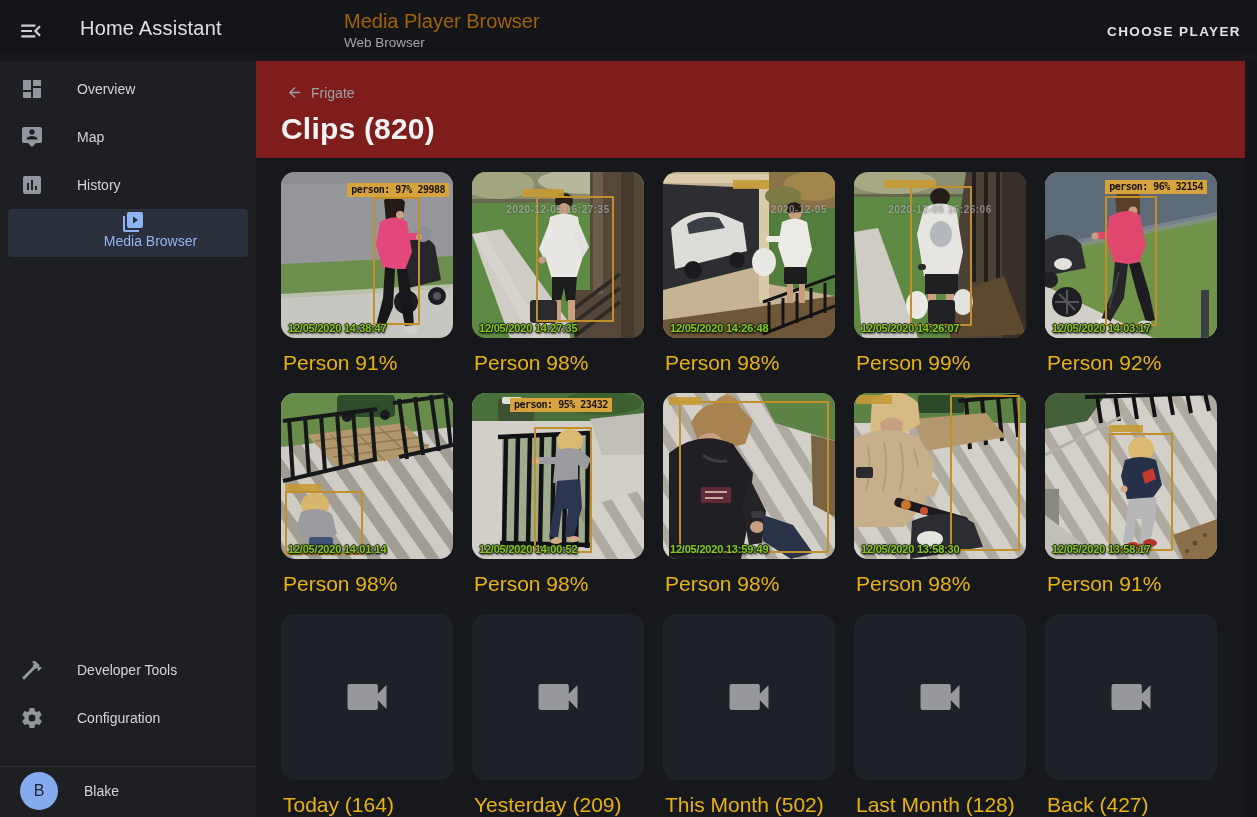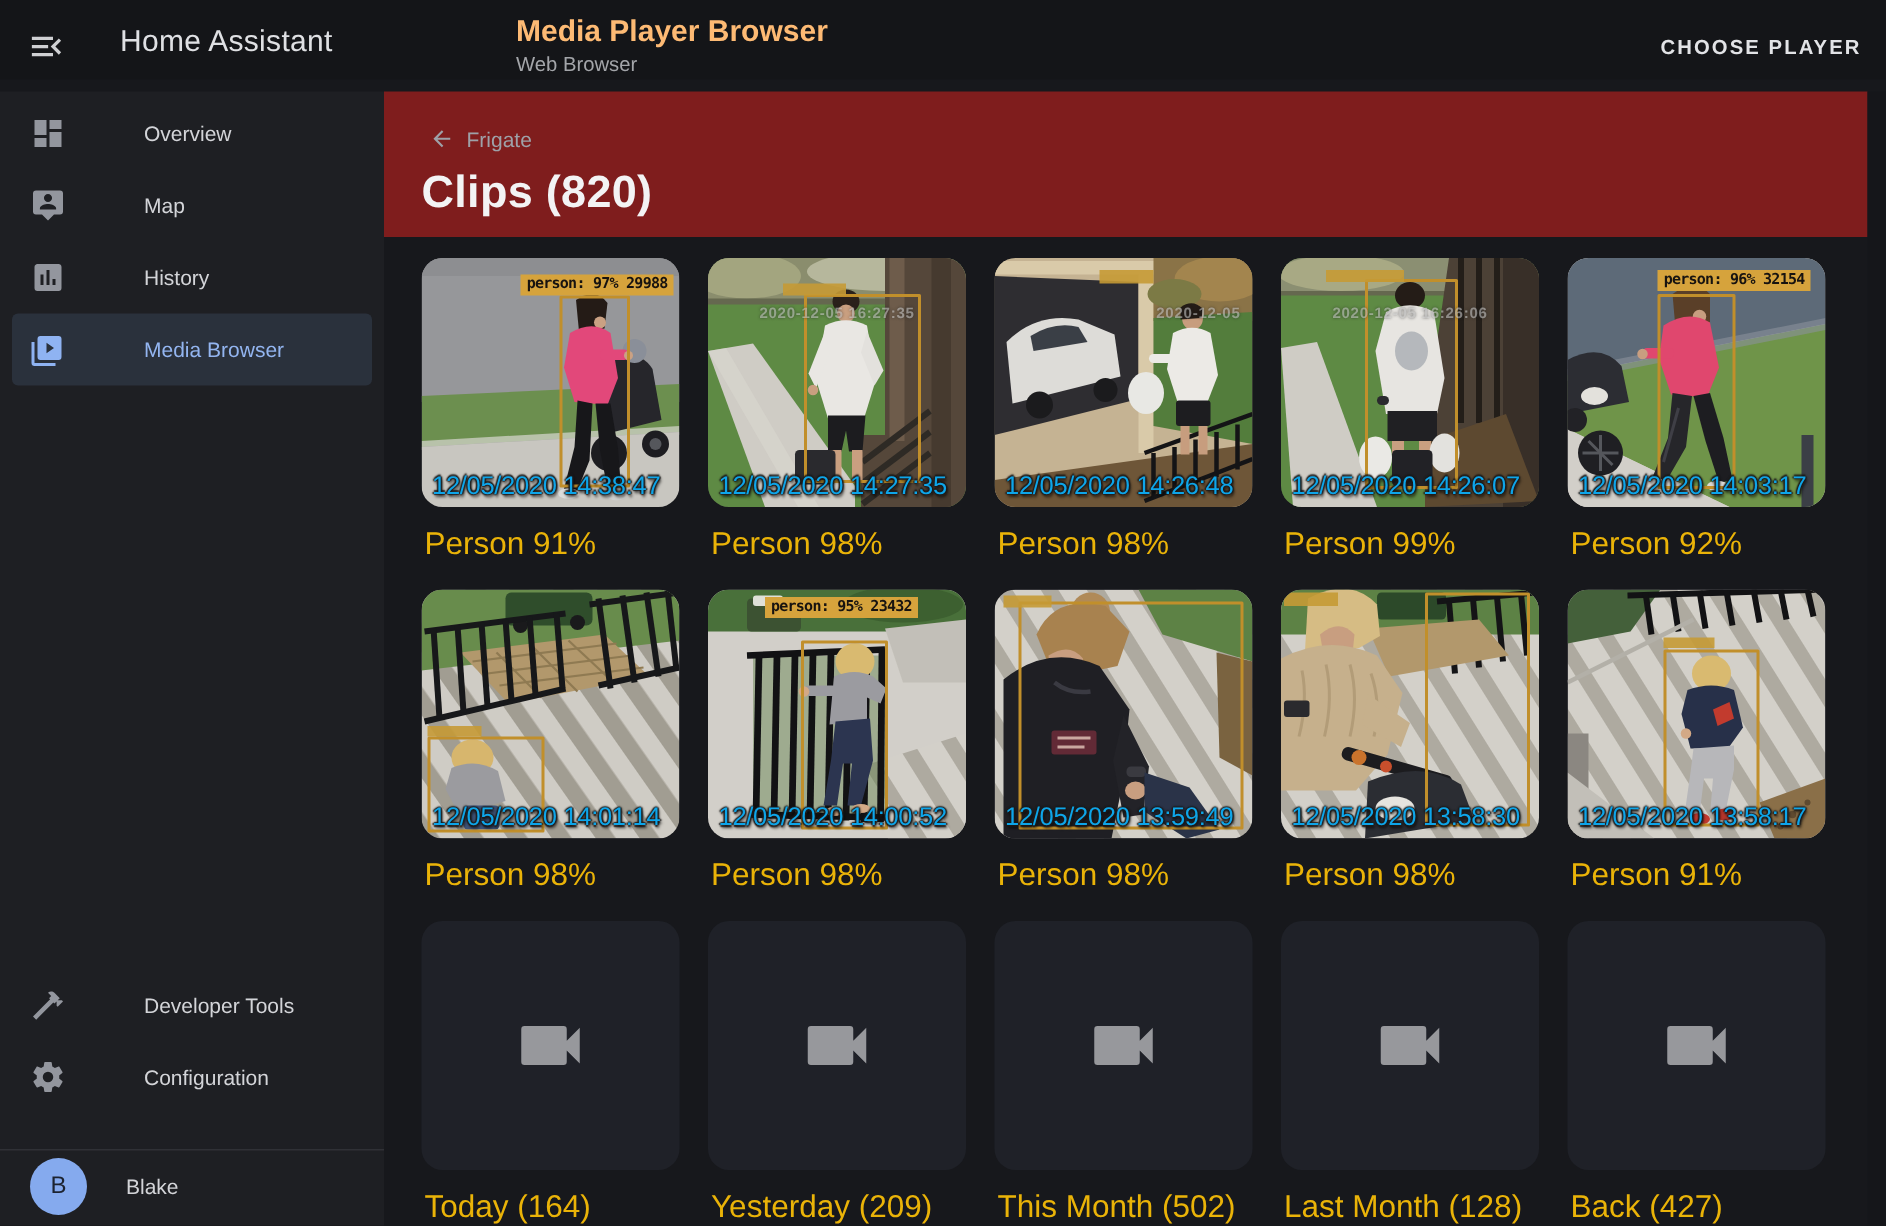--- a/index.html
+++ b/index.html
@@ -8,37 +8,37 @@
     -webkit-font-smoothing:antialiased; }
 
   
   .topbar { position:absolute; left:0; top:0; width:1257px; height:53px;
     background:#141518; z-index:30; display:flex; align-items:center; }
   .menu-btn { position:absolute; left:18px; top:18px; width:26px; height:26px;
     color:#cfd0d3; cursor:pointer; }
   .app-title { position:absolute; left:80px; top:17px; font-size:20px;
     color:#dfe0e3; letter-spacing:0.2px; }
   .tb-titleblock { position:absolute; left:344px; top:9px; }
-  .tb-title { font-size:20px; color:#fdba74; line-height:24px;font-weight:bold; }
+  .tb-title { font-size:20px; color:#a16207; line-height:24px; }
   .tb-subtitle { font-size:13.5px; color:#a3a5a9; line-height:18px; margin-top:1px; }
   .choose-player { position:absolute; right:16px; top:17px; height:28px;
     font-size:13.5px; font-weight:600; letter-spacing:1.4px; color:#e2e3e6;
     background:none; border:none; cursor:pointer;
     font-family:"Liberation Sans", sans-serif; }
 
   
   .sidebar { position:absolute; left:0; top:61px; width:256px; height:756px;
     background:#1e1f23; z-index:20; display:flex; flex-direction:column;
     padding:4px 0 2px 0; }
   .nav-item { height:48px; margin:0 8px; border-radius:4px; display:flex;
     align-items:center; padding-left:12px; cursor:pointer; flex:0 0 auto; }
   .nav-item .nav-icon { width:24px; height:24px; color:#93969e; flex:0 0 auto; }
-  .nav-item .nav-label { margin-left:52px; font-size:14px; font-weight:500;
+  .nav-item .nav-label { margin-left:33px; font-size:14px; font-weight:500;
     color:#d3d4d8; }
-  .nav-item.selected { background:#2a313c; }
+  .nav-item.selected { background:#2a313c;flex-direction:column; }
   .nav-item.selected .nav-icon { color:#8fb3f2; }
   .nav-item.selected .nav-label { color:#93b5f0; }
   .spacer { flex:1 1 auto; }
   .gap24 { height:24px; flex:0 0 auto; }
   .side-divider { height:1px; background:#303136; margin:0; flex:0 0 auto; }
   .user-avatar { width:38px; height:38px; border-radius:50%; background:#85aaee;
     color:#1c2330; font-size:16px; font-weight:500; display:flex;
     align-items:center; justify-content:center; flex:0 0 auto; margin-left:-7px; }
   .nav-item.user-row { padding-left:19px; }
   .nav-item.user-row .nav-label { margin-left:26px; }
@@ -58,22 +58,22 @@
 
   .grid { position:absolute; left:25px; top:111px; display:grid;
     grid-template-columns:repeat(5,172px); column-gap:19px; row-gap:0; }
   .cell { width:172px; height:221px; cursor:pointer; }
   .thumb { position:relative; width:172px; height:166px; border-radius:14px;
     overflow:hidden; background:#26272c; }
   .thumb svg.scene { position:absolute; left:0; top:0; width:172px; height:166px;
     display:block; }
   .cell-label { margin:13px 0 0 2px; font-size:21px; color:#eab308; }
 
-  .ts { position:absolute; left:7px; bottom:4px; font-size:17px; font-weight:400;
-    letter-spacing:-0.2px; white-space:nowrap; color:#0ea5e9;
+  .ts { position:absolute; left:7px; bottom:4px; font-size:11px; font-weight:700;
+    letter-spacing:-0.2px; white-space:nowrap; color:#84cc16;
     text-shadow:-1px 0 1px #1b1b1b, 1px 0 1px #1b1b1b, 0 -1px 1px #1b1b1b,
       0 1px 1px #1b1b1b, 1px 2px 2px rgba(0,0,0,.7); }
   .chip { position:absolute; background:#d6a33c; color:#171310; font-weight:700;
     font-size:10px; line-height:12px; padding:1px 4px; white-space:nowrap;
     font-family:"DejaVu Sans Mono", monospace; letter-spacing:-0.5px; }
   .chip-mini { position:absolute; background:#c59a35; opacity:.9; }
   .bbox { position:absolute; border:2px solid #c18f2b; border-radius:1px; }
   .osd { position:absolute; top:4px; left:0; width:100%; text-align:center;
     font-size:10px; font-weight:700; color:rgba(225,225,225,0.5);
     letter-spacing:0.5px; text-shadow:0 0 2px rgba(30,30,30,.6);margin-top:28px; }

